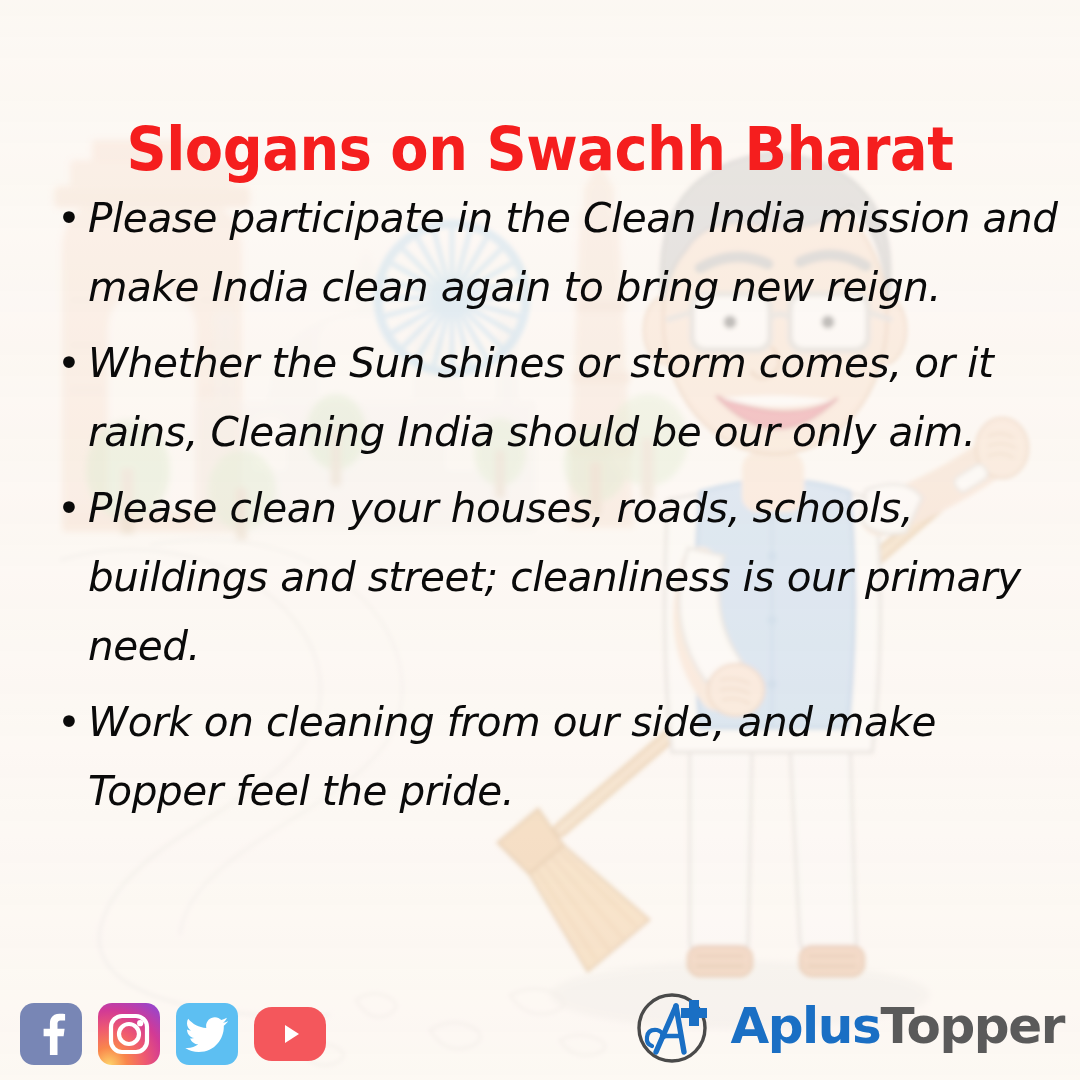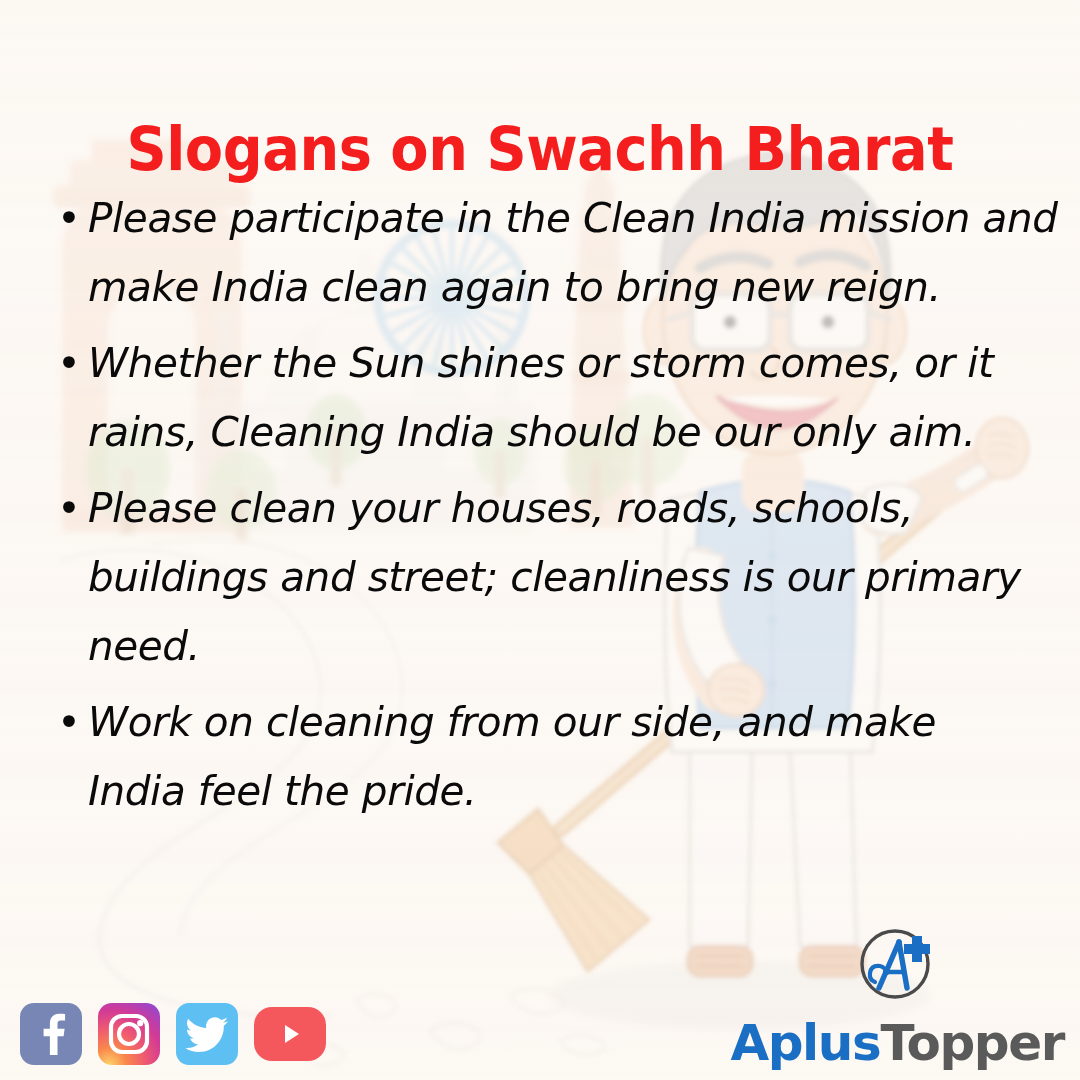--- a/index.html
+++ b/index.html
@@ -121,21 +121,20 @@
 
   
   .logo {
     position: absolute;
     right: 16px;
     bottom: 12px;
     display: flex;
     align-items: center;
     gap: 14px;
     z-index: 7;
-    flex-direction: column;
   }
   .logo-mark { width: 84px; height: 84px; }
   .logo-text {
     font-family: "DejaVu Sans", sans-serif;
     font-weight: bold;
     font-size: 50px;
     letter-spacing: -1.4px;
     white-space: nowrap;
     line-height: 1;
   }
@@ -376,21 +375,21 @@
     <li class="slogan-item" style="width:1000px;">
       <span class="bullet">•</span>
       <span class="txt">Whether the Sun shines or storm comes, or it rains, Cleaning India should be our only aim.</span>
     </li>
     <li class="slogan-item" style="width:1000px;">
       <span class="bullet">•</span>
       <span class="txt">Please clean your houses, roads, schools, buildings and street; cleanliness is our primary need.</span>
     </li>
     <li class="slogan-item" style="width:920px;">
       <span class="bullet">•</span>
-      <span class="txt">Work on cleaning from our side, and make India feel the pride.</span>
+      <span class="txt">Work on cleaning from our side, and make Topper feel the pride.</span>
     </li>
   </ul>
 
   <div class="social-row">
 
     <a class="social-icon si-facebook" href="#" aria-label="Facebook">
       <svg width="62" height="62" viewBox="0 0 62 62" aria-hidden="true">
         <path d="M37.5 33.2h6.1l1-7.4h-7.1v-4.7c0-2.1.6-3.6 3.7-3.6h3.9V11c-.7-.1-3-.3-5.7-.3-5.6 0-9.5 3.4-9.5 9.7v5.4h-6.3v7.4h6.3V52h7.6V33.2z" fill="#ffffff"></path>
       </svg>
     </a>

